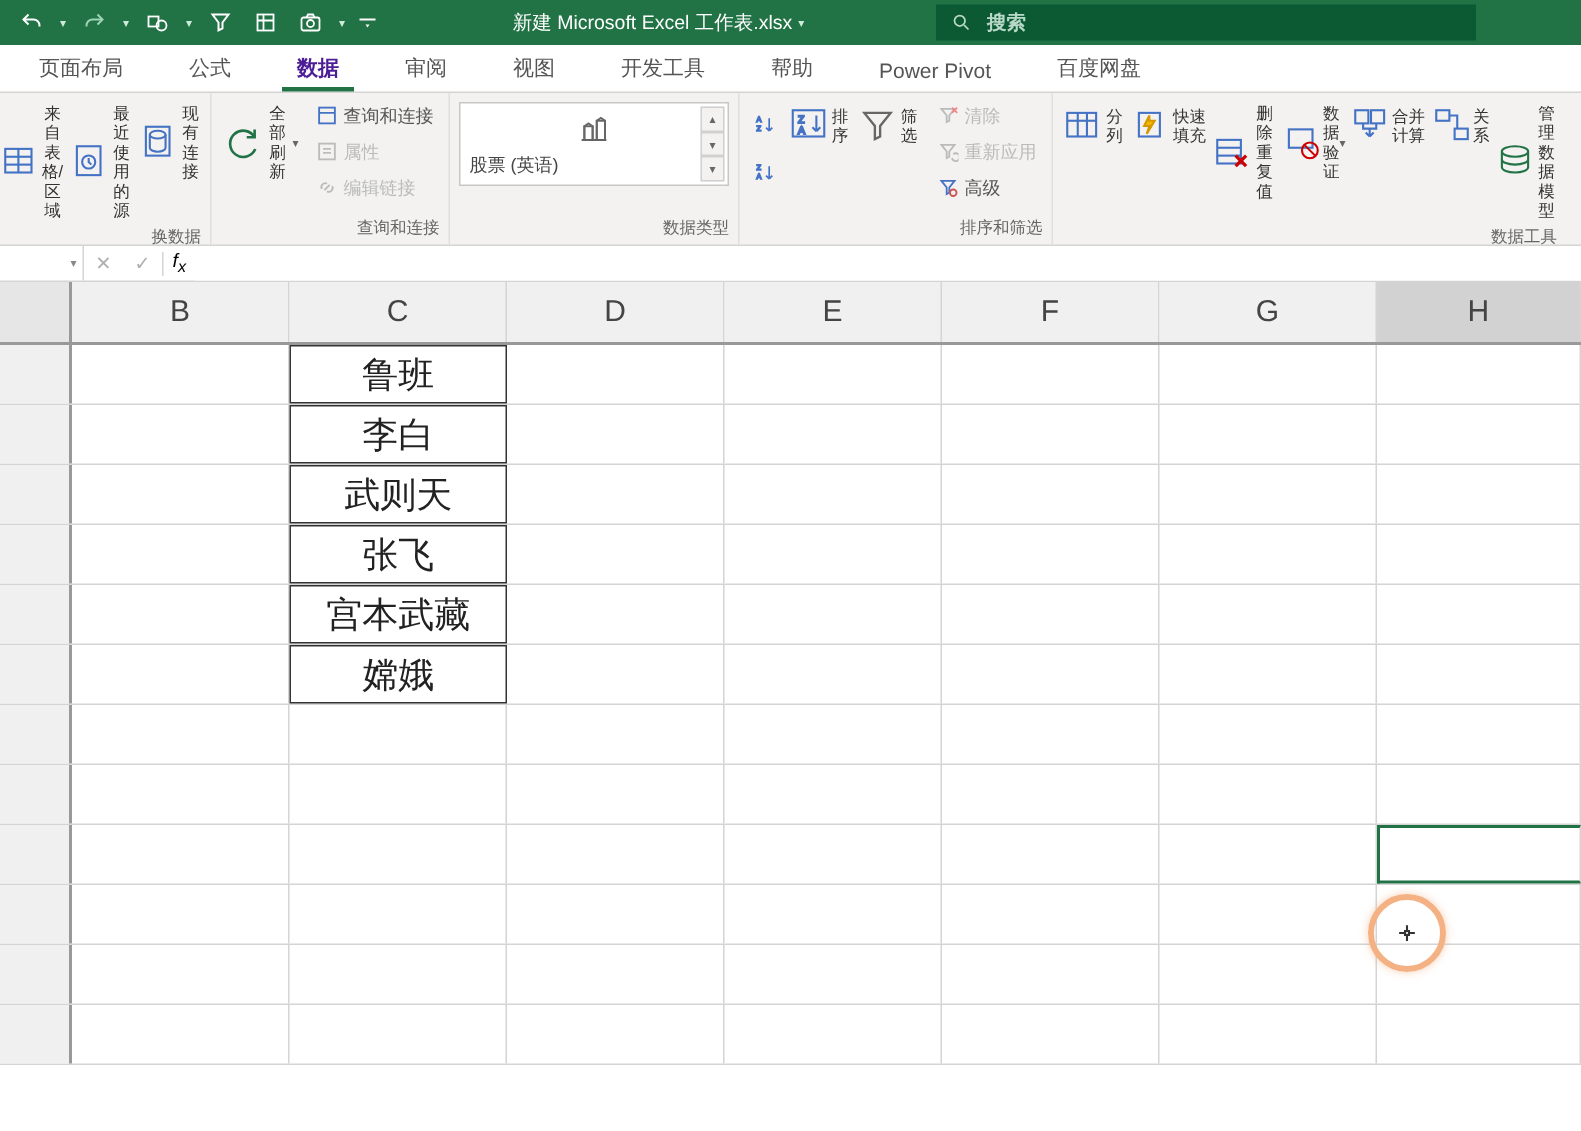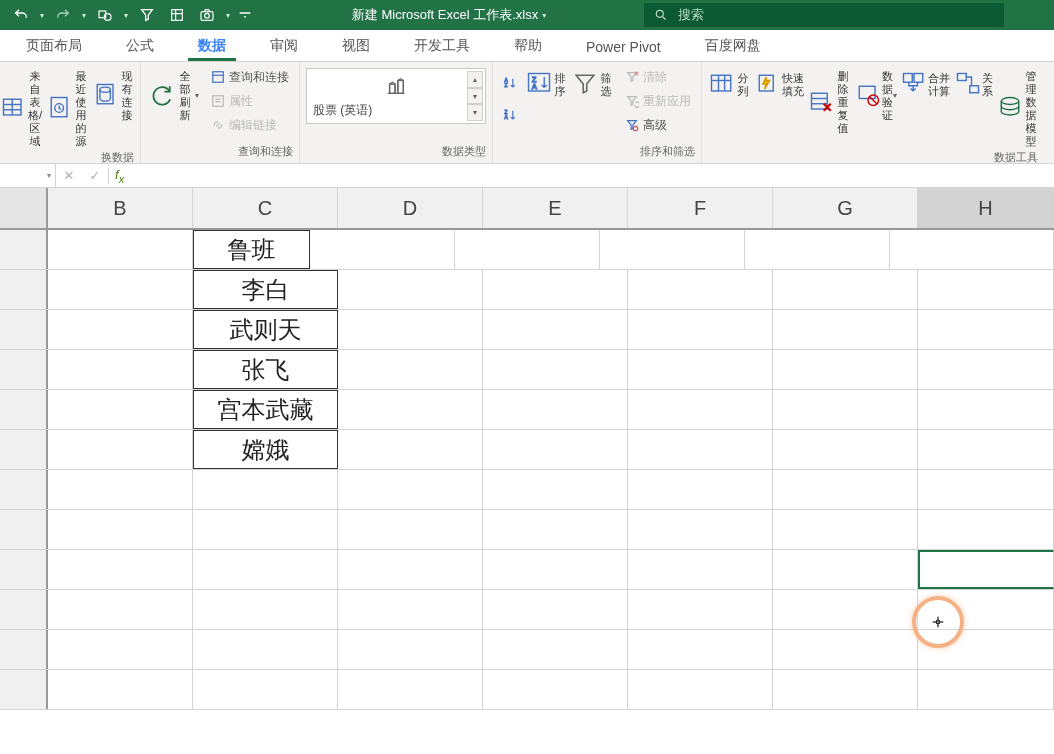--- a/index.html
+++ b/index.html
@@ -4,25 +4,25 @@
 <style>
   * { margin: 0; padding: 0; box-sizing: border-box; font-family: "Microsoft YaHei", "Segoe UI", sans-serif; }
   body { background: #ffffff; width: 1054px; height: 754px; overflow: hidden; }
   .titlebar { height: 30px; background: #217346; display: flex; align-items: center; color: #fff; }
   .qat { display: flex; align-items: center; padding-left: 8px; gap: 4px; }
   .qat-item { width: 26px; height: 24px; display: flex; align-items: center; justify-content: center; color: #fff; cursor: pointer; }
   .qat-item svg { width: 16px; height: 16px; }
   .qat-drop { width: 8px; display: flex; align-items: center; justify-content: center; color: #cdeadb; font-size: 8px; }
   .title-center { flex: 1; text-align: center; font-size: 13px; display: flex; justify-content: center; align-items: center; gap: 4px; }
   .title-drop { font-size: 8px; color: #cdeadb; }
-  .search-box { width: 360px; height: 24px; background: #0b5a33; margin-right: 50px; display: flex; align-items: center; padding: 0 10px; gap: 10px; color: #b9d9c8; font-size: 13px; }
+  .search-box { width: 360px; height: 24px; background: #0b5a33; margin-right: 70px; display: flex; align-items: center; padding: 0 10px; gap: 10px; color: #b9d9c8; font-size: 13px; font-weight: bold; }
   .search-box svg { width: 14px; height: 14px; }
   .ribbon-tabs { height: 32px; background: #fff; display: flex; align-items: flex-end; border-bottom: 1px solid #d4d4d4; padding-left: 16px; gap: 24px; }
   .tab { padding: 6px 10px 6px; font-size: 14px; color: #555; cursor: pointer; }
-  .tab.active { color: #3b82f6; font-weight: 600; border-bottom: 3px solid #217346; padding-bottom: 3px; }
+  .tab.active { color: #4c1d95; font-weight: 600; border-bottom: 3px solid #217346; padding-bottom: 3px; }
   .ribbon { height: 102px; background: #f3f2f1; border-bottom: 1px solid #d4d4d4; display: flex; }
   .group { border-right: 1px solid #e1dfdd; display: flex; flex-direction: column; justify-content: space-between; padding: 4px 6px 2px; }
   .group-body { display: flex; align-items: flex-start; gap: 4px; }
   .group-label { text-align: right; font-size: 11px; color: #666; padding: 2px 0; }
   .big-btn { display: flex; align-items: center; justify-content: flex-start; width: 42px; padding-top: 2px; cursor: pointer; }
   .big-btn .icon-box { width: 32px; height: 32px; display: flex; align-items: center; justify-content: center; }
   .big-btn .icon-box svg { width: 28px; height: 28px; }
   .big-btn .lbl { font-size: 11px; text-align: center; line-height: 13px; color: #333; margin-top: 2px; }
   .big-btn .drop { font-size: 8px; color: #666; }
   .small-stack { display: flex; flex-direction: column; gap: 2px; margin-left: 4px; }
@@ -33,21 +33,21 @@
   .datatype-box .dt-icon { position: absolute; top: 6px; left: 50%; transform: translateX(-50%); }
   .datatype-box .dt-icon svg { width: 22px; height: 22px; stroke: #666; }
   .datatype-box .dt-label { font-size: 12px; color: #444; }
   .datatype-box .scroll-btns { position: absolute; right: 2px; top: 2px; bottom: 2px; width: 16px; display: flex; flex-direction: column; }
   .datatype-box .scroll-btns div { flex: 1; border: 1px solid #d0d0d0; display: flex; align-items: center; justify-content: center; font-size: 8px; color: #666; background: #f3f2f1; }
   .formula-bar { height: 24px; border-bottom: 1px solid #d4d4d4; display: flex; align-items: center; }
   .name-box { width: 56px; height: 100%; border-right: 1px solid #d4d4d4; display: flex; align-items: center; padding: 0 4px; font-size: 12px; }
   .name-box .nb-drop { margin-left: auto; font-size: 8px; color: #888; }
   .fb-btn { width: 26px; height: 100%; display: flex; align-items: center; justify-content: center; color: #b0b0b0; font-size: 13px; }
   .fb-divider { width: 1px; height: 16px; background: #d4d4d4; }
-  .fx { font-style: italic; color: #4d7c0f; font-size: 13px; padding: 0 6px; }
+  .fx { font-style: italic; color: #000000; font-size: 13px; padding: 0 6px; }
   .fb-input { flex: 1; height: 100%; border: none; outline: none; font-size: 12px; padding: 0 4px; }
   .grid-area { position: relative; overflow: hidden; }
   .col-headers { height: 42px; display: flex; border-bottom: 2px solid #999; }
   .row-hdr-spacer { width: 48px; border-right: 2px solid #999; background: #e6e6e6; }
   .col-hdr { border-right: 1px solid #d4d4d4; background: #f0f0f0; display: flex; align-items: center; justify-content: center; font-size: 20px; color: #444; }
   .col-hdr.sel { background: #d2d2d2; }
   .rows { }
   .row { height: 40px; display: flex; border-bottom: 1px solid #d4d4d4; }
   .row-hdr { width: 48px; border-right: 2px solid #999; background: #f0f0f0; }
   .cell { border-right: 1px solid #d4d4d4; display: flex; align-items: center; justify-content: center; font-size: 24px; color: #222; font-family: "SimSun", serif; }
@@ -410,21 +410,21 @@
     <div class="col-hdr" style="width:145px">E</div>
     <div class="col-hdr" style="width:145px">F</div>
     <div class="col-hdr" style="width:145px">G</div>
     <div class="col-hdr sel" style="flex:1">H</div>
   </div>
   <div class="rows">
 
     <div class="row">
       <div class="row-hdr"></div>
       <div class="cell" style="width:145px"></div>
-      <div class="cell bordered" style="width:117px">鲁班</div>
+      <div class="cell bordered" style="width:145px">鲁班</div>
       <div class="cell" style="width:145px"></div>
       <div class="cell" style="width:145px"></div>
       <div class="cell" style="width:145px"></div>
       <div class="cell" style="width:145px"></div>
       <div class="cell" style="flex:1"></div>
     </div>
     <div class="row">
       <div class="row-hdr"></div>
       <div class="cell" style="width:145px"></div>
       <div class="cell bordered" style="width:145px">李白</div>

